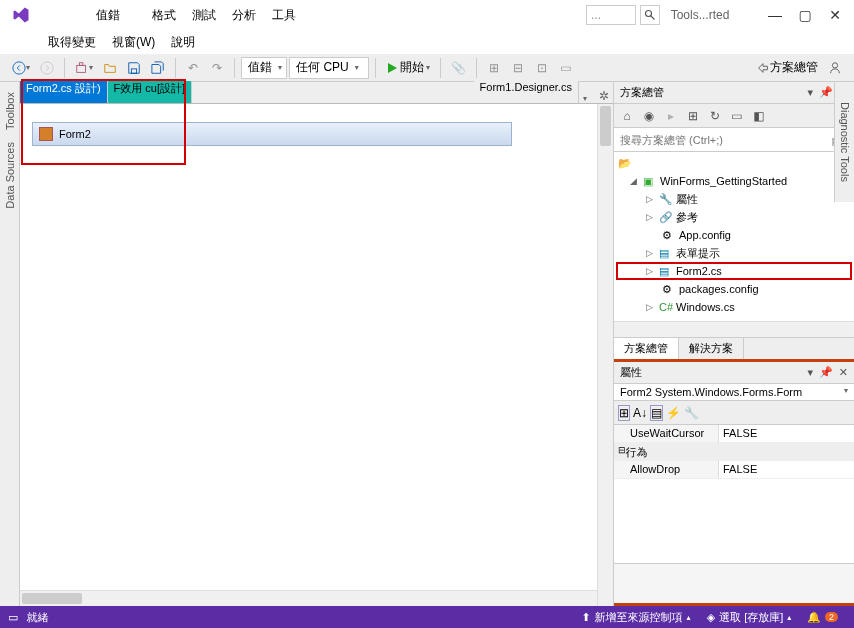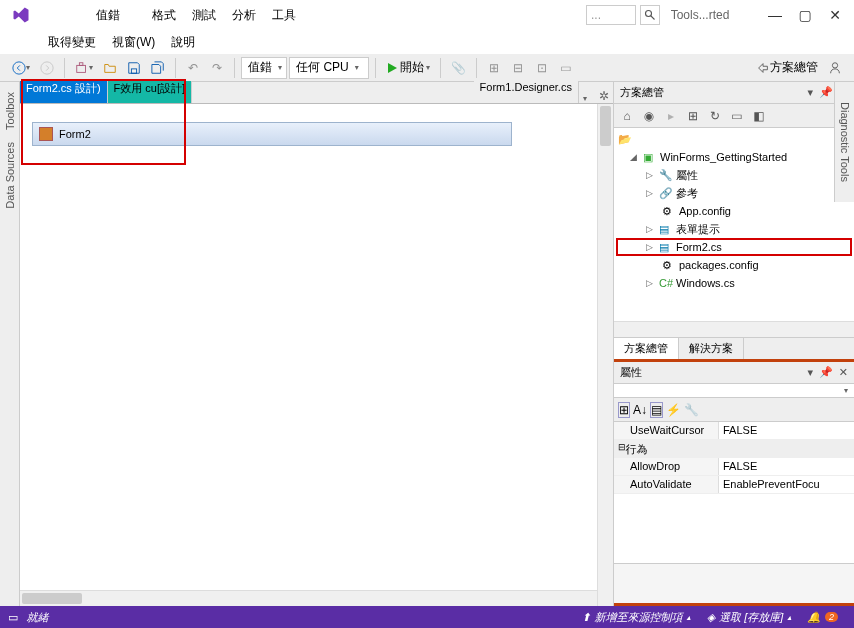--- a/index.html
+++ b/index.html
@@ -89,21 +89,21 @@
 .prop-grid .pval { flex: 1; padding: 2px 4px; overflow: hidden; white-space: nowrap; }
 .prop-grid .pcat { background: #eee; padding: 2px 4px; font-weight: normal; }
 
 
 .diag-strip { position: absolute; right: 0; top: 82px; width: 20px; background: #eee; border-left: 1px solid #ccc; height: 120px; display: flex; align-items: center; justify-content: center; }
 .diag-strip span { writing-mode: vertical-rl; font-size: 11px; color: #555; }
 
 
 .statusbar { height: 22px; background: #5a2da5; color: #fff; display: flex; align-items: center; padding: 0 8px; font-size: 11px; }
 .statusbar .sbsp { flex: 1; }
-.statusbar .sbitem { padding: 0 8px; display: flex; align-items: center; gap: 4px; font-style: italic; }
+.statusbar .sbitem { padding: 0 8px; display: flex; align-items: center; gap: 4px; }
 .badge { background: #e62; border-radius: 8px; padding: 0 4px; font-size: 9px; }
 
 svg { display: block; }
 </style>
 </head>
 <body>
 
 <div class="titlebar">
   <svg class="vs-logo" viewBox="0 0 24 24">
       <path fill="#7b3bbf" d="M17 2l5 3v14l-5 3-8-8-5 4-2-1V7l2-1 5 4 8-8z"></path>
@@ -271,20 +271,25 @@
       </div>
       <div class="panel-toolbar">
         <div class="ptbtn">⌂</div>
         <div class="ptbtn">◉</div>
         <div class="ptbtn disabled">▸</div>
         <div class="ptbtn">⊞</div>
         <div class="ptbtn">↻</div>
         <div class="ptbtn">▭</div>
         <div class="ptbtn">◧</div>
       </div>
+      <div class="panel-search">
+        <input placeholder="搜尋方案總管 (Ctrl+;)" style="">
+        <span class="kbd">p</span>
+        <span style="padding:0 4px;color:#666;font-size:8px">▾</span>
+      </div>
       <div class="tree" style="flex:1;overflow:auto">
         <div class="row">
             <span class="ico">📂</span>
           </div>
         <div class="row indent1">
             <span class="exp">◢</span>
             <span class="ico" style="color:#3a3">▣</span>
             <span class="bold">WinForms_GettingStarted</span>
           </div>
         <div class="row indent2">
@@ -330,44 +335,40 @@
 
     <div class="panel props">
       <div class="panel-header">
         <span>屬性</span>
         <div class="phicons">
             <span>▾</span>
             <span>📌</span>
             <span>✕</span>
           </div>
       </div>
-      <div class="prop-obj"> <span style="float:right;font-size:8px;color:#666">▾</span></div>
+      <div class="prop-obj"><span>Form2  System.Windows.Forms.Form</span> <span style="float:right;font-size:8px;color:#666">▾</span></div>
       <div class="prop-toolbar">
         <div class="ptbtn" style="border:1px solid #99c">⊞</div>
         <div class="ptbtn">A↓</div>
         <div class="ptbtn" style="border:1px solid #99c">▤</div>
         <div class="ptbtn" style="color:#d80">⚡</div>
         <div class="ptbtn disabled">🔧</div>
       </div>
       <div class="prop-grid">
         <div class="prow">
             <div class="pname">UseWaitCursor</div>
             <div class="pval">FALSE</div>
           </div>
         <div class="prow pcat">
             <span style="font-size:9px">⊟ </span>
             <span>行為</span>
           </div>
         <div class="prow">
             <div class="pname">AllowDrop</div>
             <div class="pval">FALSE</div>
-          </div>
-        <div class="prow">
-            <div class="pname">AutoValidate</div>
-            <div class="pval">EnablePreventFocu</div>
           </div>
       </div>
       <div style="height:40px;border-top:1px solid #ccc;background:#f5f5f5"></div>
     </div>
   </div>
 </div>
 
 <div class="diag-strip">
     <span>Diagnostic Tools</span>
   </div>

